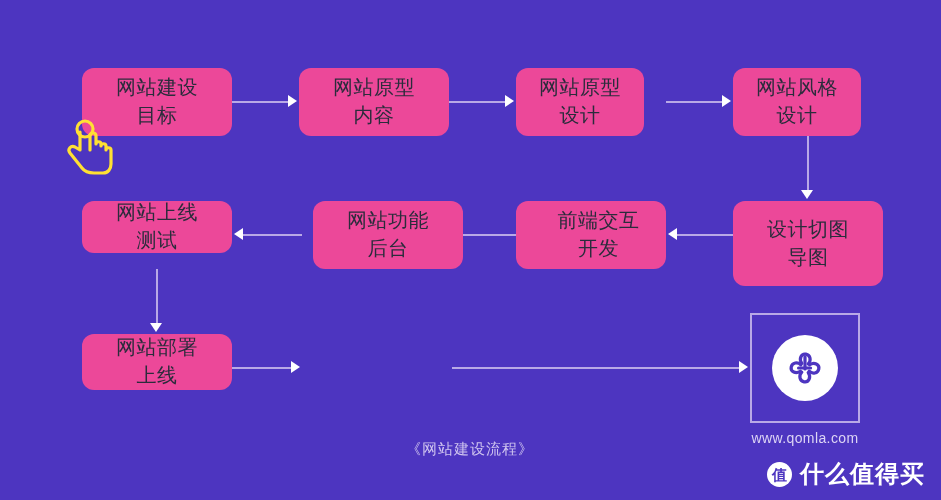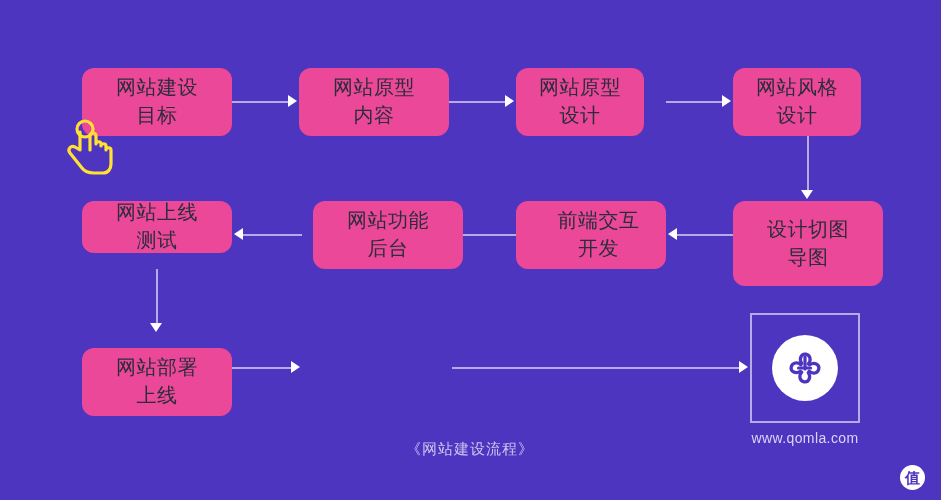--- a/index.html
+++ b/index.html
@@ -112,21 +112,21 @@
   <div class="node" style="left:302px;top:201px;width:150px;height:68px;margin-left:11px;">
     <span>网站功能
 后台</span>
   </div>
 
   <div class="node" style="left:82px;top:201px;width:150px;height:52px;">
     <span>网站上线
 测试</span>
   </div>
 
-  <div class="node" style="left:82px;top:334px;width:150px;height:68px;margin-top:14px;">
+  <div class="node" style="left:82px;top:334px;width:150px;height:56px;">
     <span>网站部署
 上线</span>
   </div>
 
 
   <div class="conn h" style="left:232px;top:101px;width:58px;"></div>
   <div class="head right" style="left:288px;top:95px;"></div>
 
   <div class="conn h" style="left:449px;top:101px;width:58px;"></div>
   <div class="head right" style="left:505px;top:95px;"></div>
@@ -181,15 +181,16 @@
 
   <svg id="cursor" viewBox="0 0 58 60">
     <g fill="none" stroke="#ffe033" stroke-width="3.2" stroke-linejoin="round" stroke-linecap="round">
       <circle cx="23" cy="13" r="8"></circle>
       <path d="M18 16 L18 34 L13 31 C 9 29, 5 33, 8 37 L 20 52 C 23 56, 27 57, 32 57 L 41 57 C 46 57, 49 53, 49 48 L 49 34 C 49 31, 44 31, 44 34 L 44 30 C 44 27, 39 27, 39 30 L 39 28 C 39 25, 34 25, 34 28 L 34 20 C 34 16, 28 16, 28 20 L 28 34"></path>
     </g>
   </svg>
 
   <div id="watermark">
     <div id="wm-badge">值</div>
+    <div id="wm-text">什么值得买</div>
   </div>
 
 </div>
 
 </body></html>

